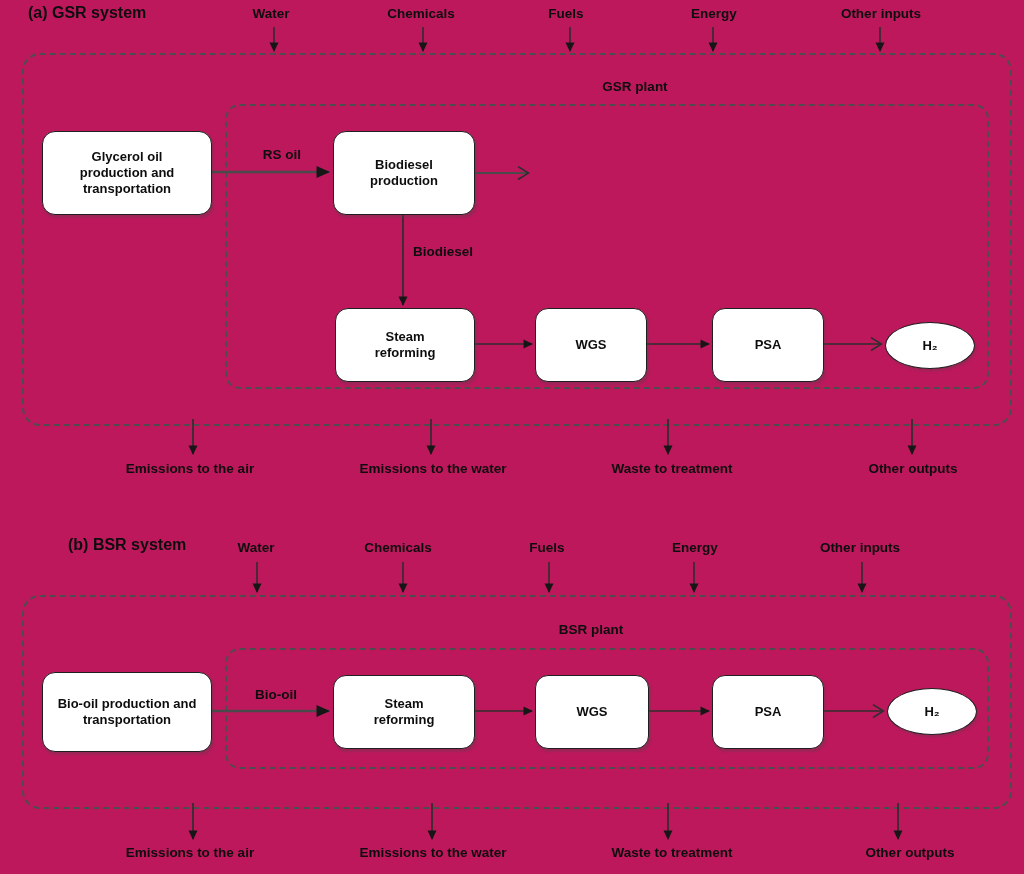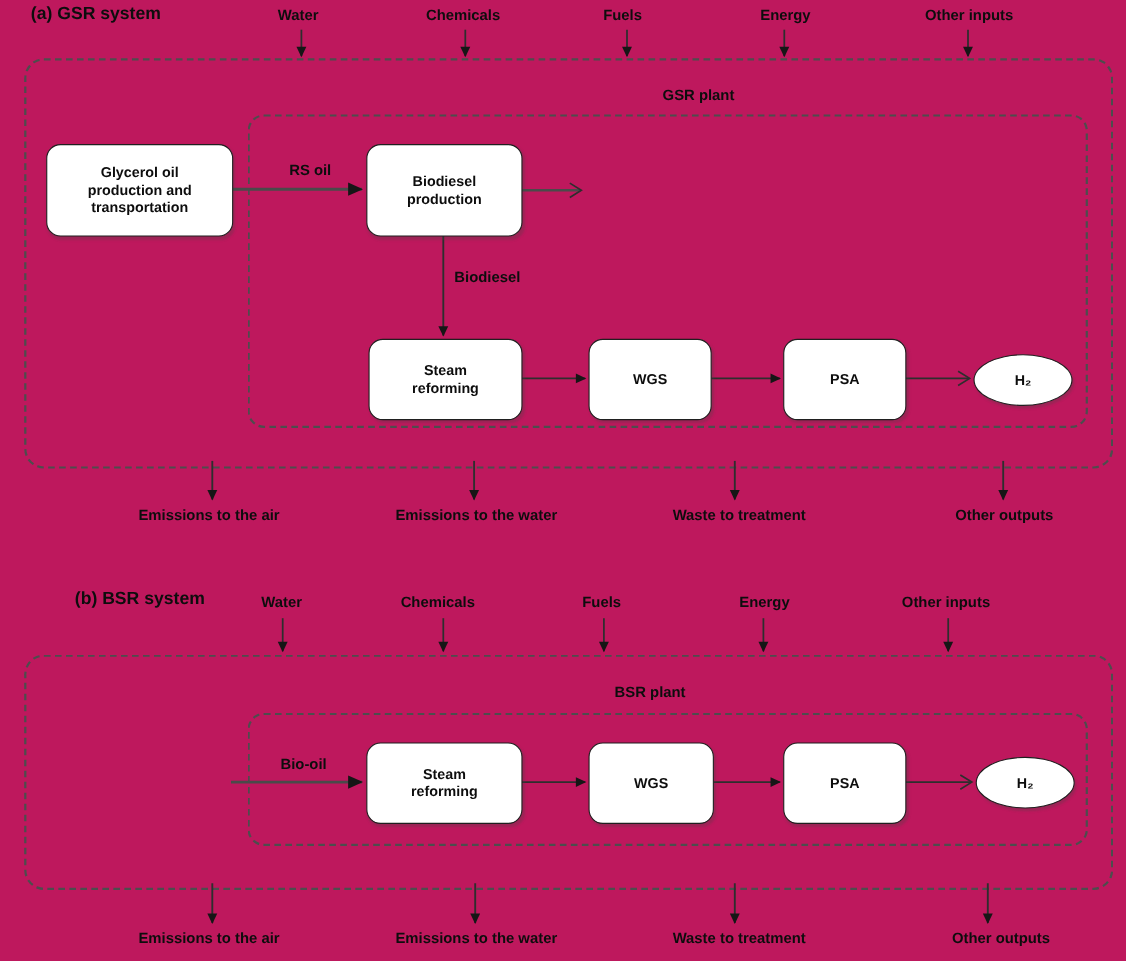--- a/index.html
+++ b/index.html
@@ -110,20 +110,23 @@
   <div class="lbl" style="left:398px; top:540px;">Chemicals</div>
   <div class="lbl" style="left:547px; top:540px;">Fuels</div>
   <div class="lbl" style="left:695px; top:540px;">Energy</div>
   <div class="lbl" style="left:860px; top:540px;">Other inputs</div>
 
   <div class="dashed-box" style="left:22px; top:595px; width:986px; height:210px;"></div>
 
   <div class="dashed-box inner-dashed" style="left:225px; top:648px; width:760px; height:117px;"></div>
   <div class="lbl" style="left:591px; top:622px;">BSR plant</div>
 
+  <div class="node" style="left:42px; top:672px; width:168px; height:78px;">
+    <span class="nt" style="max-width:142px;">Bio-oil production and transportation</span>
+  </div>
   <div class="node" style="left:333px; top:675px; width:140px; height:72px;">
     <span class="nt" style="max-width:84px;">Steam reforming</span>
   </div>
   <div class="node" style="left:535px; top:675px; width:112px; height:72px;">
     <span class="nt">WGS</span>
   </div>
   <div class="node" style="left:712px; top:675px; width:110px; height:72px;">
     <span class="nt">PSA</span>
   </div>
   <div class="node ellipse" style="left:887px; top:688px; width:88px; height:45px;">

